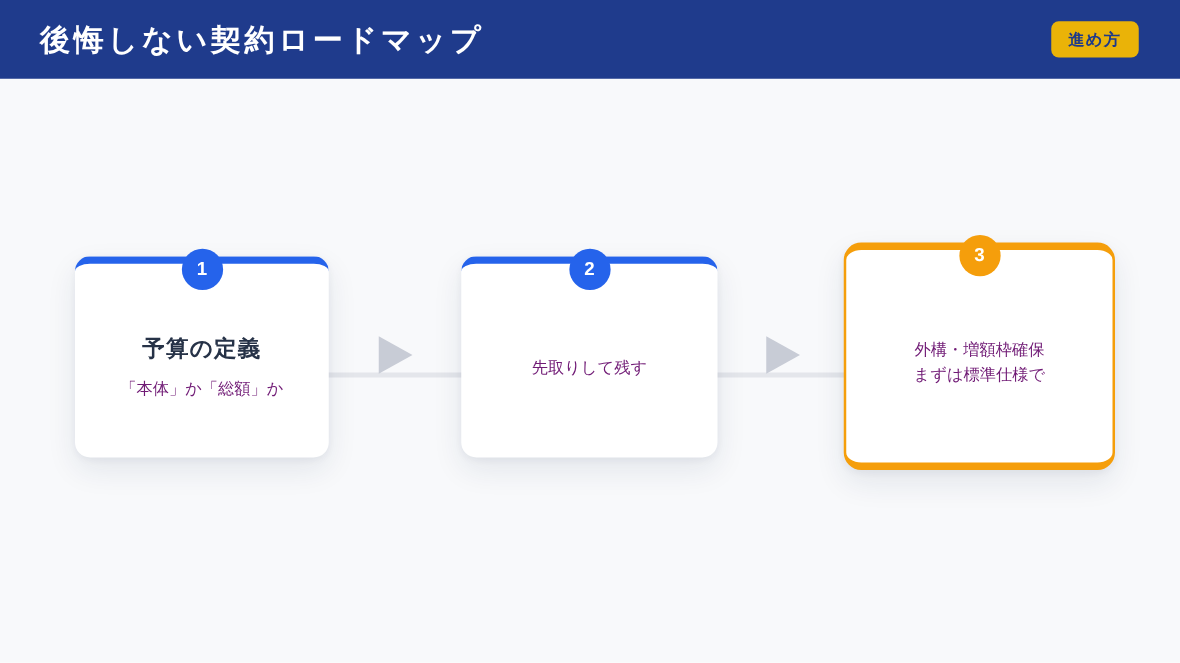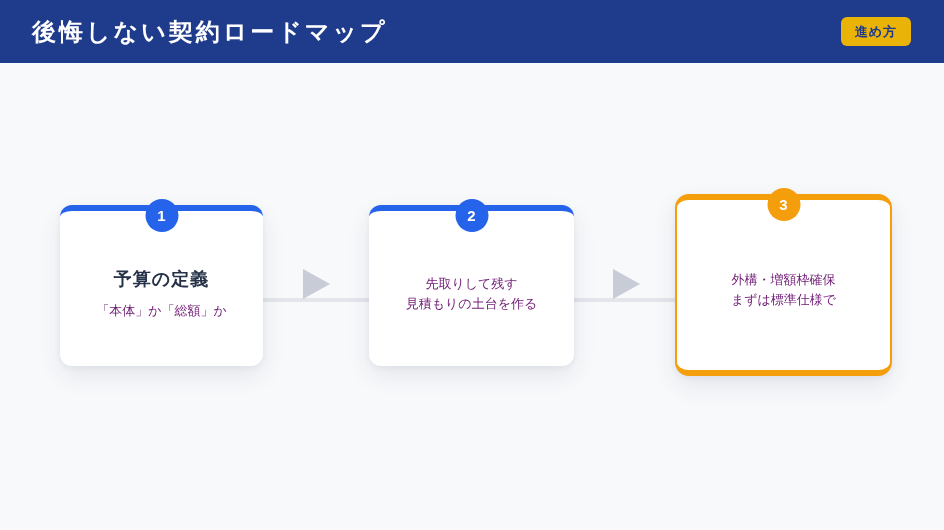--- a/index.html
+++ b/index.html
@@ -145,21 +145,20 @@
     <div class="card-title">予算の定義</div>
     <div class="card-desc">
       <div>「本体」か「総額」か</div>
     </div>
   </section>
 
   <section class="card card-blue card-2">
     <div class="badge badge-blue">2</div>
     <div class="card-desc">
       <div>先取りして残す</div>
-      <div>見積もりの土台を作る</div>
     </div>
   </section>
 
   <section class="card card-orange card-3">
     <div class="badge badge-orange">3</div>
     <div class="card-desc">
       <div>外構・増額枠確保</div>
       <div>まずは標準仕様で</div>
     </div>
   </section>

